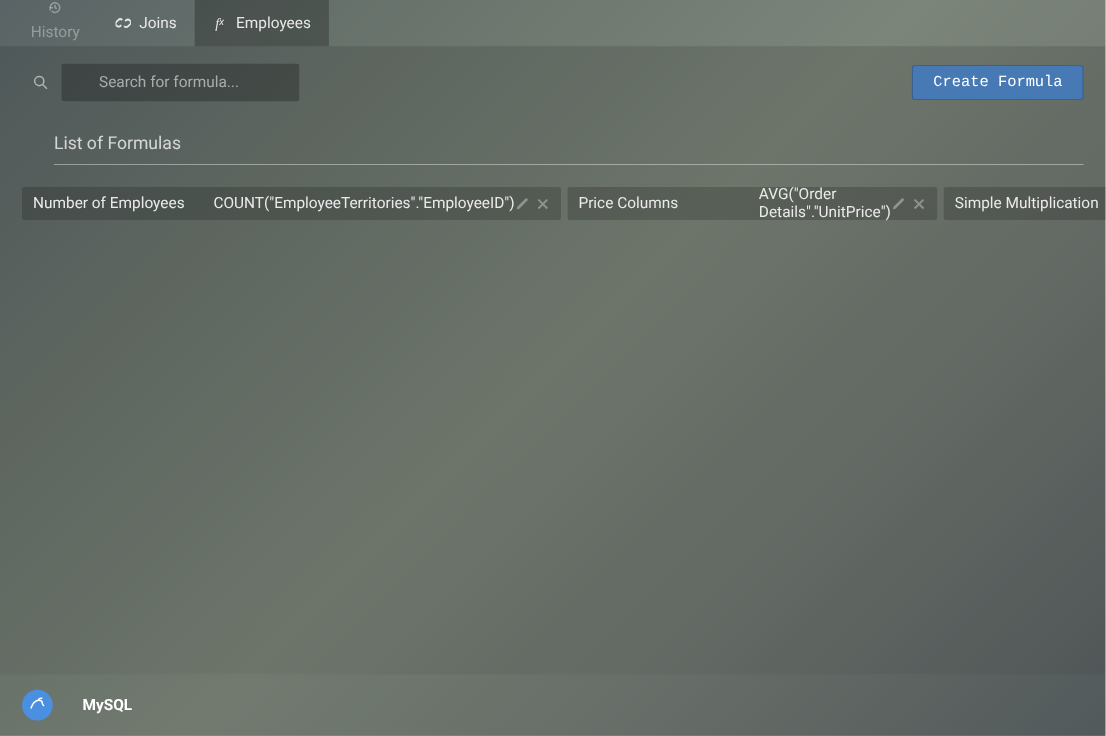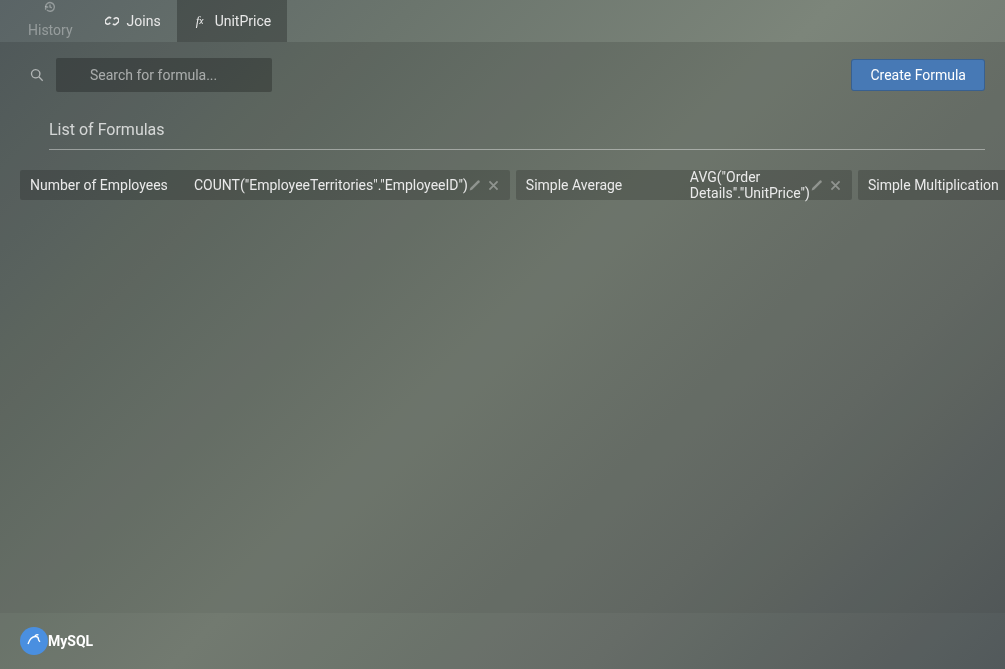--- a/index.html
+++ b/index.html
@@ -96,20 +96,21 @@
     
     .create-btn {
       background: #4779b5;
       color: #fff;
       border: 1px solid rgba(0,0,0,0.2);
       height: 32px;
       padding: 0 18px;
       font-size: 14px;
       border-radius: 3px;
       cursor: pointer;
+      font-family: Liberation Mono, monospace;
     }
     
     .section-header {
       color: rgba(255,255,255,0.75);
       font-size: 16px;
       font-weight: 400;
       padding-bottom: 10px;
       border-bottom: 1px solid rgba(255,255,255,0.4);
       margin-bottom: 20px;
       margin-left: 29px;
@@ -153,21 +154,21 @@
     
     .footer {
       position: absolute;
       bottom: 0;
       left: 0;
       right: 0;
       height: 56px;
       display: flex;
       align-items: center;
       padding: 0 20px;
-      gap: 0;
+      gap: 27px;
       background: rgba(0,0,0,0.08);
     }
     
     .db-badge {
       width: 28px;
       height: 28px;
       border-radius: 50%;
       background: #4a8fe0;
       display: flex;
       align-items: center;
@@ -206,21 +207,21 @@
       <svg width="14" height="14" viewBox="0 0 16 16" fill="none" stroke="currentColor" stroke-width="1.8">
         <path d="M6 10 l-1 1 a3 3 0 0 1 -4.2 -4.2 l2 -2 a3 3 0 0 1 4.2 0"></path>
         <path d="M10 6 l1 -1 a3 3 0 0 1 4.2 4.2 l-2 2 a3 3 0 0 1 -4.2 0"></path>
       </svg>
     </span>
     <span>Joins</span>
   </div>
 
   <div class="tab active">
     <span class="tab-icon" style="font-style:italic;font-family:serif;font-size:13px;">f<sub style="font-size:9px;">x</sub></span>
-    <span>UnitPrice</span>
+    <span>Employees</span>
   </div>
 </div>
 
 <div class="content-area">
   <div class="toolbar">
     <div class="search-wrapper">
       <span class="search-icon-pos">
         <svg width="14" height="14" viewBox="0 0 16 16" fill="currentColor">
           <path d="M6.5 1a5.5 5.5 0 0 1 4.38 8.83l4.15 4.15-1.05 1.05-4.15-4.15A5.5 5.5 0 1 1 6.5 1zm0 1.5a4 4 0 1 0 0 8 4 4 0 0 0 0-8z"></path>
         </svg>
@@ -245,21 +246,21 @@
         </span>
         <span class="action-icon">
           <svg width="13" height="13" viewBox="0 0 16 16" fill="none" stroke="currentColor" stroke-width="2.2">
               <path d="M3 3l10 10M13 3L3 13"></path>
             </svg>
         </span>
       </div>
     </div>
 
     <div class="formula-row">
-      <div class="formula-name">Simple Average</div>
+      <div class="formula-name">Price Columns</div>
       <div class="formula-expression">AVG("Order Details"."UnitPrice")</div>
       <div class="formula-actions">
         <span class="action-icon">
           <svg width="13" height="13" viewBox="0 0 16 16" fill="currentColor">
               <path d="M12.1 1.9a1.5 1.5 0 0 1 2.1 2.1L5 13.2 2 14l.8-3L12.1 1.9z"></path>
             </svg>
         </span>
         <span class="action-icon">
           <svg width="13" height="13" viewBox="0 0 16 16" fill="none" stroke="currentColor" stroke-width="2.2">
               <path d="M3 3l10 10M13 3L3 13"></path>

